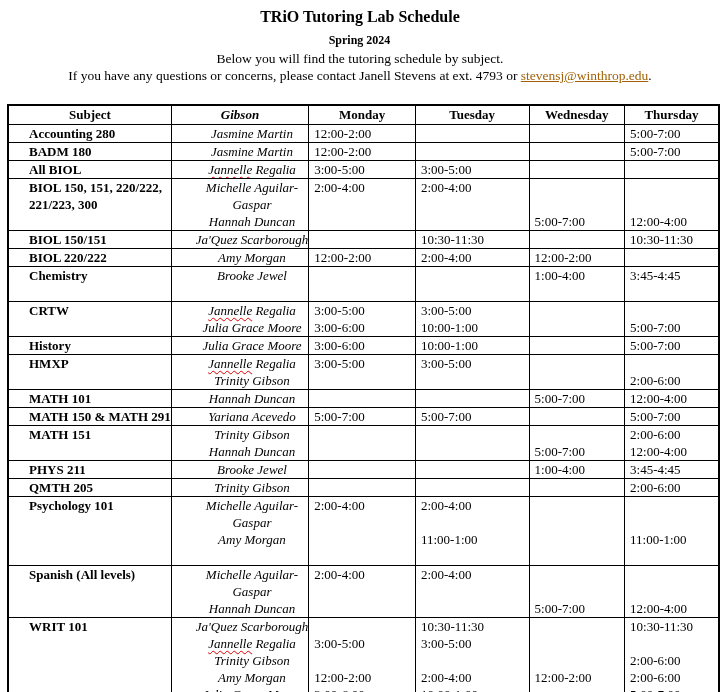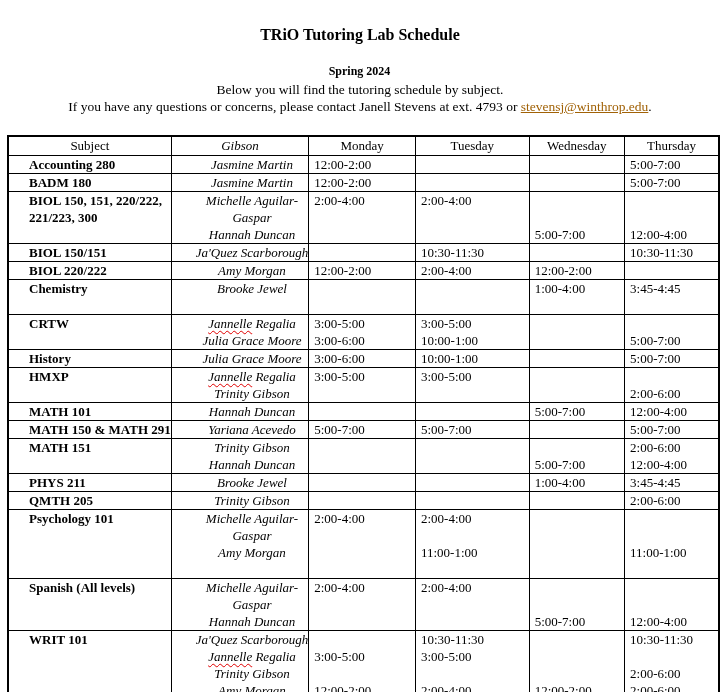--- a/index.html
+++ b/index.html
@@ -12,21 +12,21 @@
     height: 692px;
     overflow: hidden;
     font-family: "Liberation Serif", "DejaVu Serif", serif;
     color: #000000;
   }
   .doc-header { text-align: center; padding-top: 8px; }
   .doc-title {
     font-size: 16px;
     font-weight: bold;
     line-height: 18px;
-    margin: 18px;
+    margin: 0;
   }
   .doc-subtitle {
     font-size: 12px;
     font-weight: bold;
     line-height: 18px;
     margin: 5px 1px 0 0;
   }
   .intro-line {
     font-size: 13.5px;
     line-height: 15px;
@@ -45,21 +45,21 @@
   .schedule th, .schedule td {
     border: 1px solid #000;
     padding: 0;
     vertical-align: top;
     font-size: 13px;
     overflow: hidden;
   }
   .schedule th {
     height: 18px;
     line-height: 18px;
-    font-weight: normal;
+    font-weight: bold;
     text-align: center;
   }
   .schedule th.tutor-header { font-style: italic; }
   .line {
     height: 17px;
     line-height: 17px;
     white-space: nowrap;
   }
   td.subject-cell .line {
     font-weight: bold;
@@ -147,20 +147,40 @@
         </td>
         <td class="day-cell">
           <div class="line">&nbsp;</div>
         </td>
         <td class="day-cell">
           <div class="line">5:00-7:00</div>
         </td>
       </tr>
       <tr>
         <td class="subject-cell">
+          <div class="line">All BIOL</div>
+        </td>
+        <td class="tutor-cell">
+          <div class="line"><span class="squiggle">Jannelle</span> Regalia</div>
+        </td>
+        <td class="day-cell">
+          <div class="line">3:00-5:00</div>
+        </td>
+        <td class="day-cell">
+          <div class="line">3:00-5:00</div>
+        </td>
+        <td class="day-cell">
+          <div class="line">&nbsp;</div>
+        </td>
+        <td class="day-cell">
+          <div class="line">&nbsp;</div>
+        </td>
+      </tr>
+      <tr>
+        <td class="subject-cell">
           <div class="line">BIOL 150, 151, 220/222,</div>
           <div class="line">221/223, 300</div>
           <div class="line">&nbsp;</div>
         </td>
         <td class="tutor-cell">
           <div class="line">Michelle Aguilar-</div>
           <div class="line">Gaspar</div>
           <div class="line">Hannah Duncan</div>
         </td>
         <td class="day-cell">

